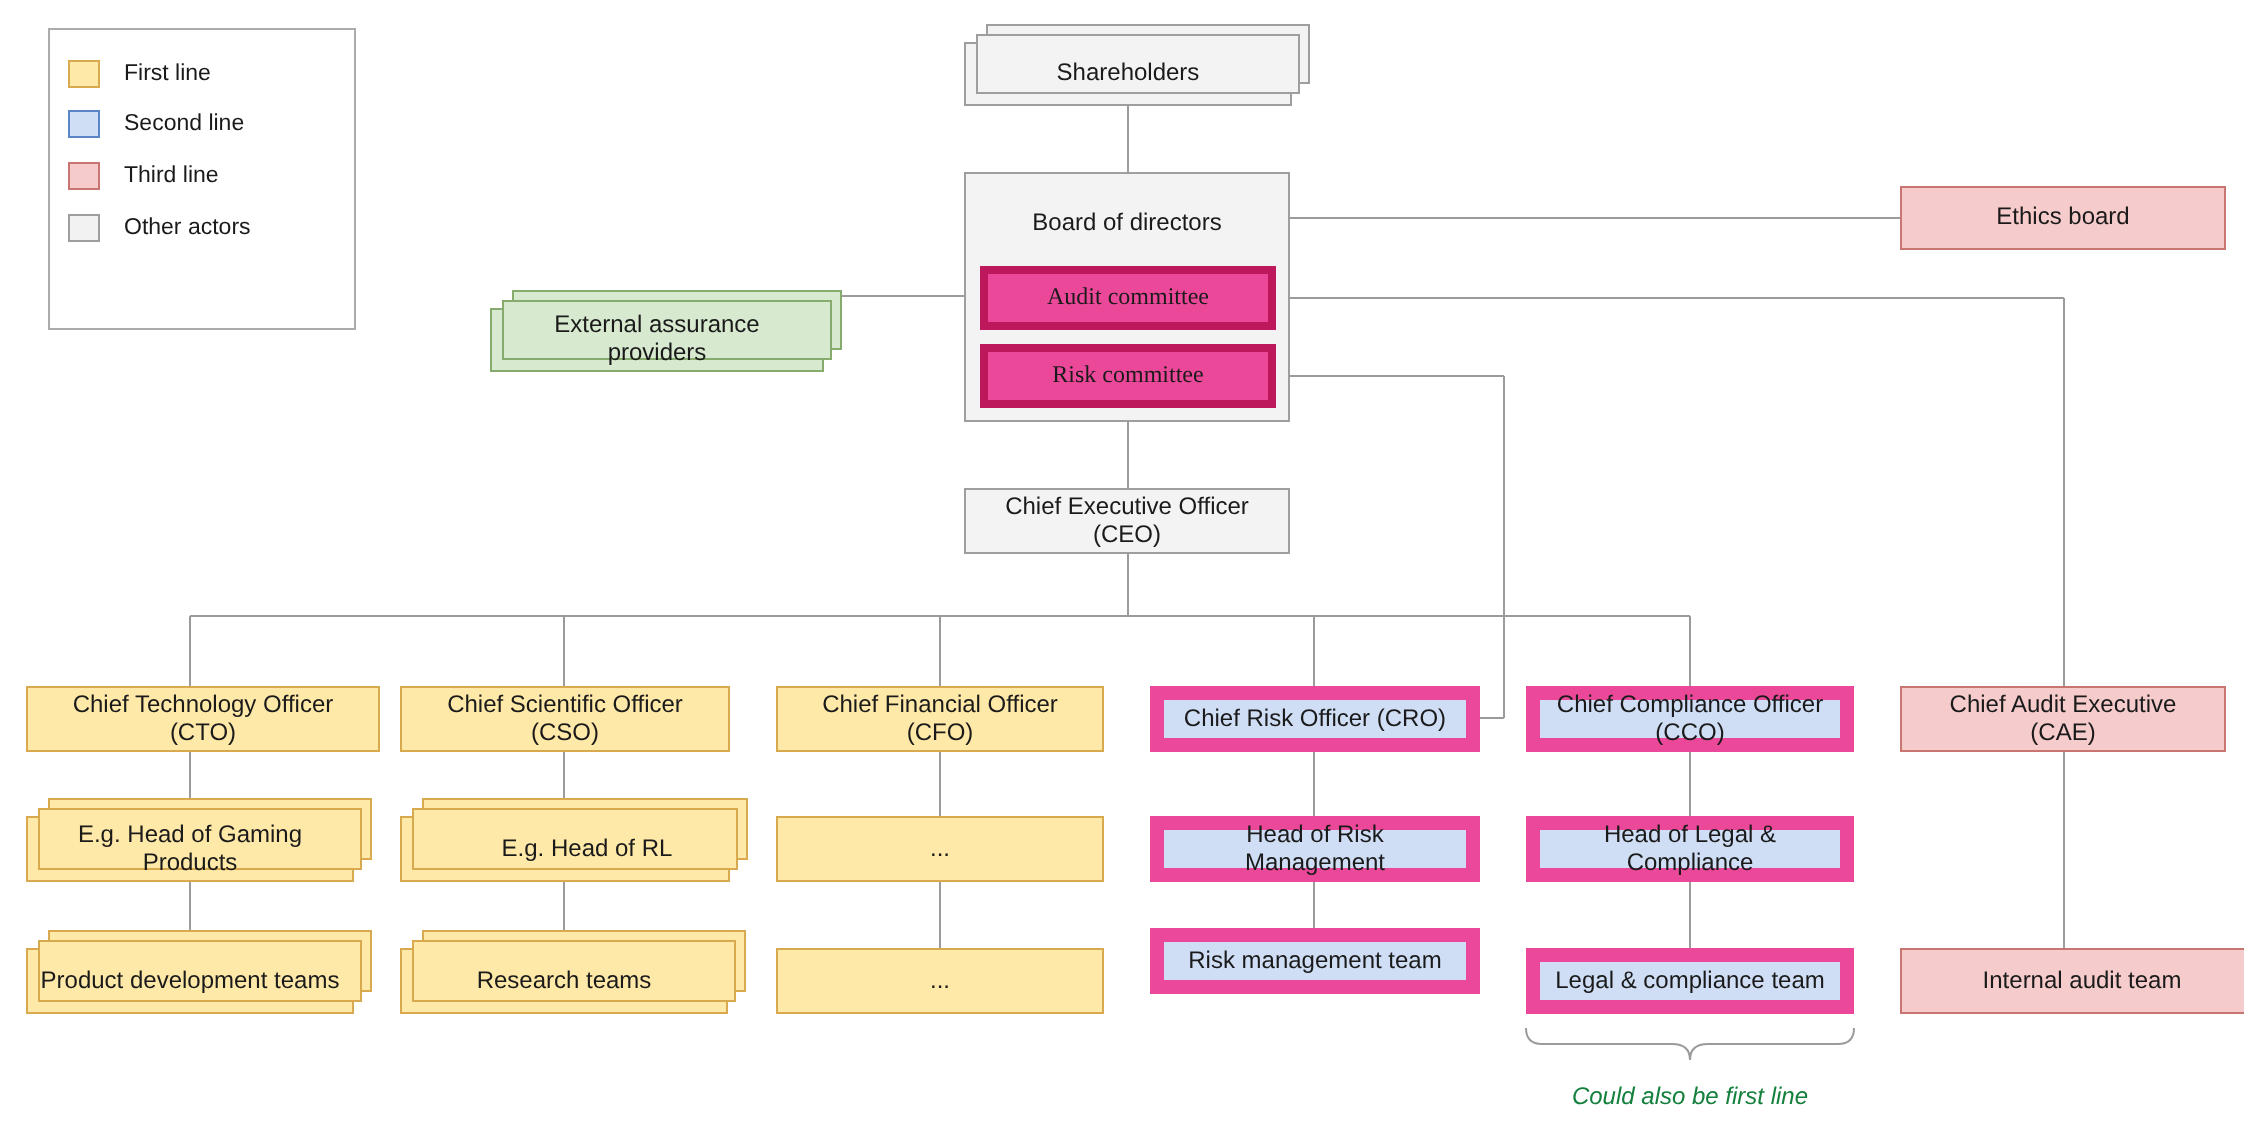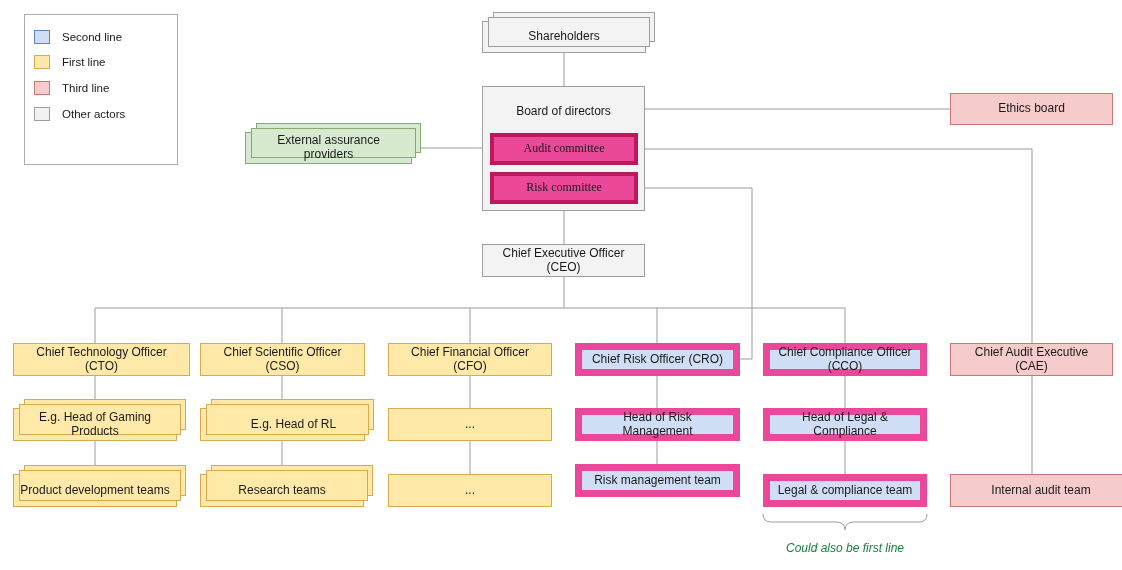--- a/index.html
+++ b/index.html
@@ -18,21 +18,21 @@
   .stacked::before, .stacked::after {
     content:""; position:absolute; top:0; left:0; right:0; bottom:0;
     background:inherit; border:inherit; box-sizing:border-box;
   }
   .stacked::before { transform:translate(5px,-5px); z-index:-1; }
   .stacked::after  { transform:translate(10px,-10px); z-index:-2; }
 
   .yellow     { background:#ffe9a8; border:1px solid #d8a94e; }
   .blue       { background:#cfdef5; border:7px solid #ec4899; }
   .pink       { background:#f5cbcb; border:1px solid #c97572; }
-  .green      { background:#d7e9cf; border:1px solid #86ab6c; }
+  .green      { background:#d7e9cf; border:1px solid #86ab6c;margin-top:22px; }
   .gray-light { background:#f3f3f3; border:1px solid #9e9e9e; }
   .gray-mid   { background:#ec4899; border:4px solid #be185d;font-family:Liberation Serif, serif; }
 
   .board-box { position:absolute; z-index:1; box-sizing:border-box; }
   .board-title {
     position:absolute; left:0; top:0; width:100%; height:47px;
     display:flex; align-items:center; justify-content:center; font-size:12px;
   }
 
   .legend {
@@ -97,26 +97,26 @@
     <line x1="657" y1="441" x2="657" y2="474"></line>
     <line x1="845" y1="441" x2="845" y2="474"></line>
 
     <line x1="1032" y1="376" x2="1032" y2="474"></line>
 
     <path d="M763,514 Q763,522 771,522 L836,522 Q845,522 845,530 Q845,522 854,522 L919,522 Q927,522 927,514"></path>
   </svg>
 
   <div class="legend">
     <div class="legend-row">
+      <span class="legend-swatch sw-first"></span>
+      <span class="legend-label">First line</span>
+    </div>
+    <div class="legend-row">
       <span class="legend-swatch sw-second"></span>
       <span class="legend-label">Second line</span>
-    </div>
-    <div class="legend-row">
-      <span class="legend-swatch sw-first"></span>
-      <span class="legend-label">First line</span>
     </div>
     <div class="legend-row">
       <span class="legend-swatch sw-third"></span>
       <span class="legend-label">Third line</span>
     </div>
     <div class="legend-row">
       <span class="legend-swatch sw-other"></span>
       <span class="legend-label">Other actors</span>
     </div>
   </div>

